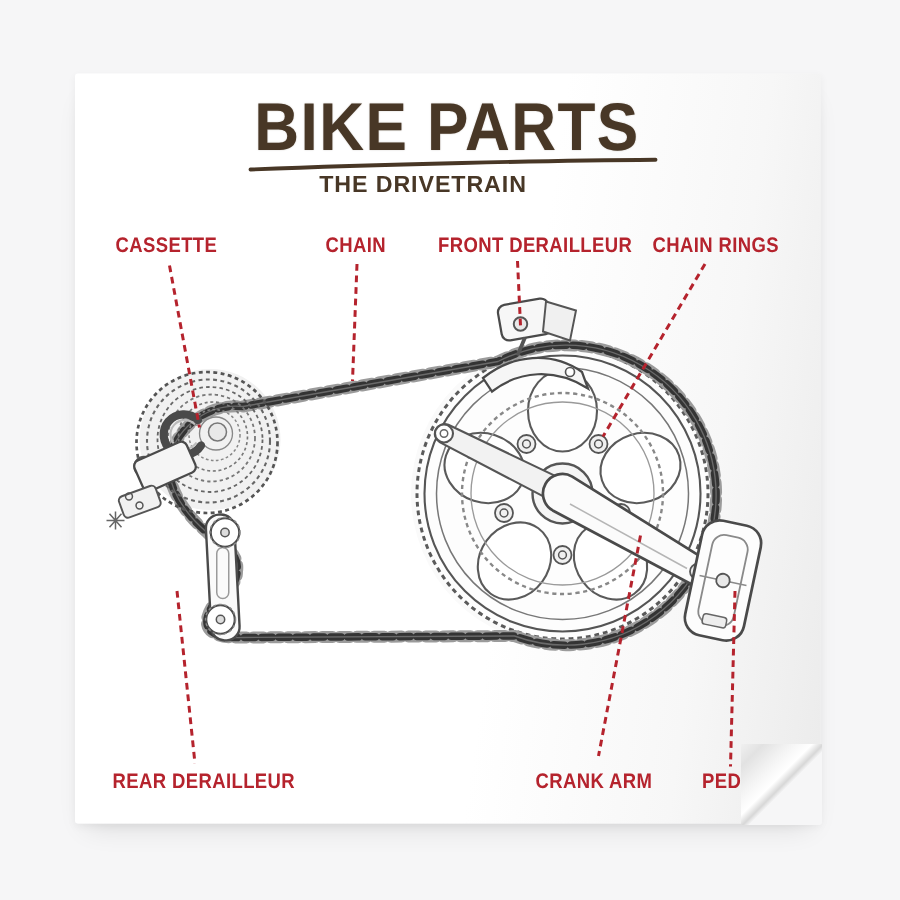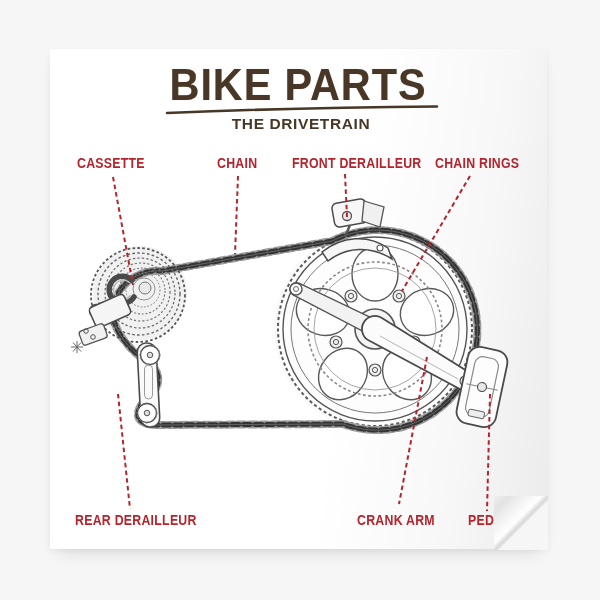--- a/index.html
+++ b/index.html
@@ -6,21 +6,21 @@
     background:var(--bg,#f6f6f7);font-family:"Liberation Sans",sans-serif;}
   .stage{position:relative;width:600px;height:480px;}
   .poster{position:absolute;left:50px;top:49px;width:497px;height:500px;
     background:linear-gradient(98deg,#ffffff 58%,#f7f7f7 82%,#ebebeb 100%);
     box-shadow:0 10px 18px -8px rgba(0,0,0,0.12),0 2px 6px rgba(0,0,0,0.05);
     border-radius:2px;}
   .poster-title{position:absolute;left:248px;top:10px;margin:0;white-space:nowrap;
     transform:translateX(-50%) scaleX(0.92);transform-origin:center top;
     font-weight:bold;font-size:45px;line-height:1.15;letter-spacing:1px;
     color:var(--brown,#483726);text-shadow:0 0 1px rgba(72,55,38,0.35);}
-  .poster-subtitle{position:absolute;left:251px;top:66px;margin:0;white-space:nowrap;
+  .poster-subtitle{position:absolute;left:232px;top:66px;margin:0;white-space:nowrap;
     transform:translateX(-50%);font-weight:bold;font-size:15.5px;letter-spacing:0.6px;
     color:var(--brown,#483726);}
   .title-underline{position:absolute;left:0;top:0;pointer-events:none;}
   .art{position:absolute;left:0;top:0;}
   .label{position:absolute;font-weight:bold;font-size:14px;letter-spacing:0.3px;
     color:var(--red,#b5232d);white-space:nowrap;transform:scaleX(0.88);
     transform-origin:0 50%;}
   .curl{position:absolute;right:-1px;bottom:-1px;width:54px;height:54px;
     background:linear-gradient(315deg,#f6f6f7 0%,#f6f6f7 45%,#d7d7d7 49%,
       #ffffff 56%,#f3f3f3 70%,#e2e2e2 86%,#f0f0f0 100%);

